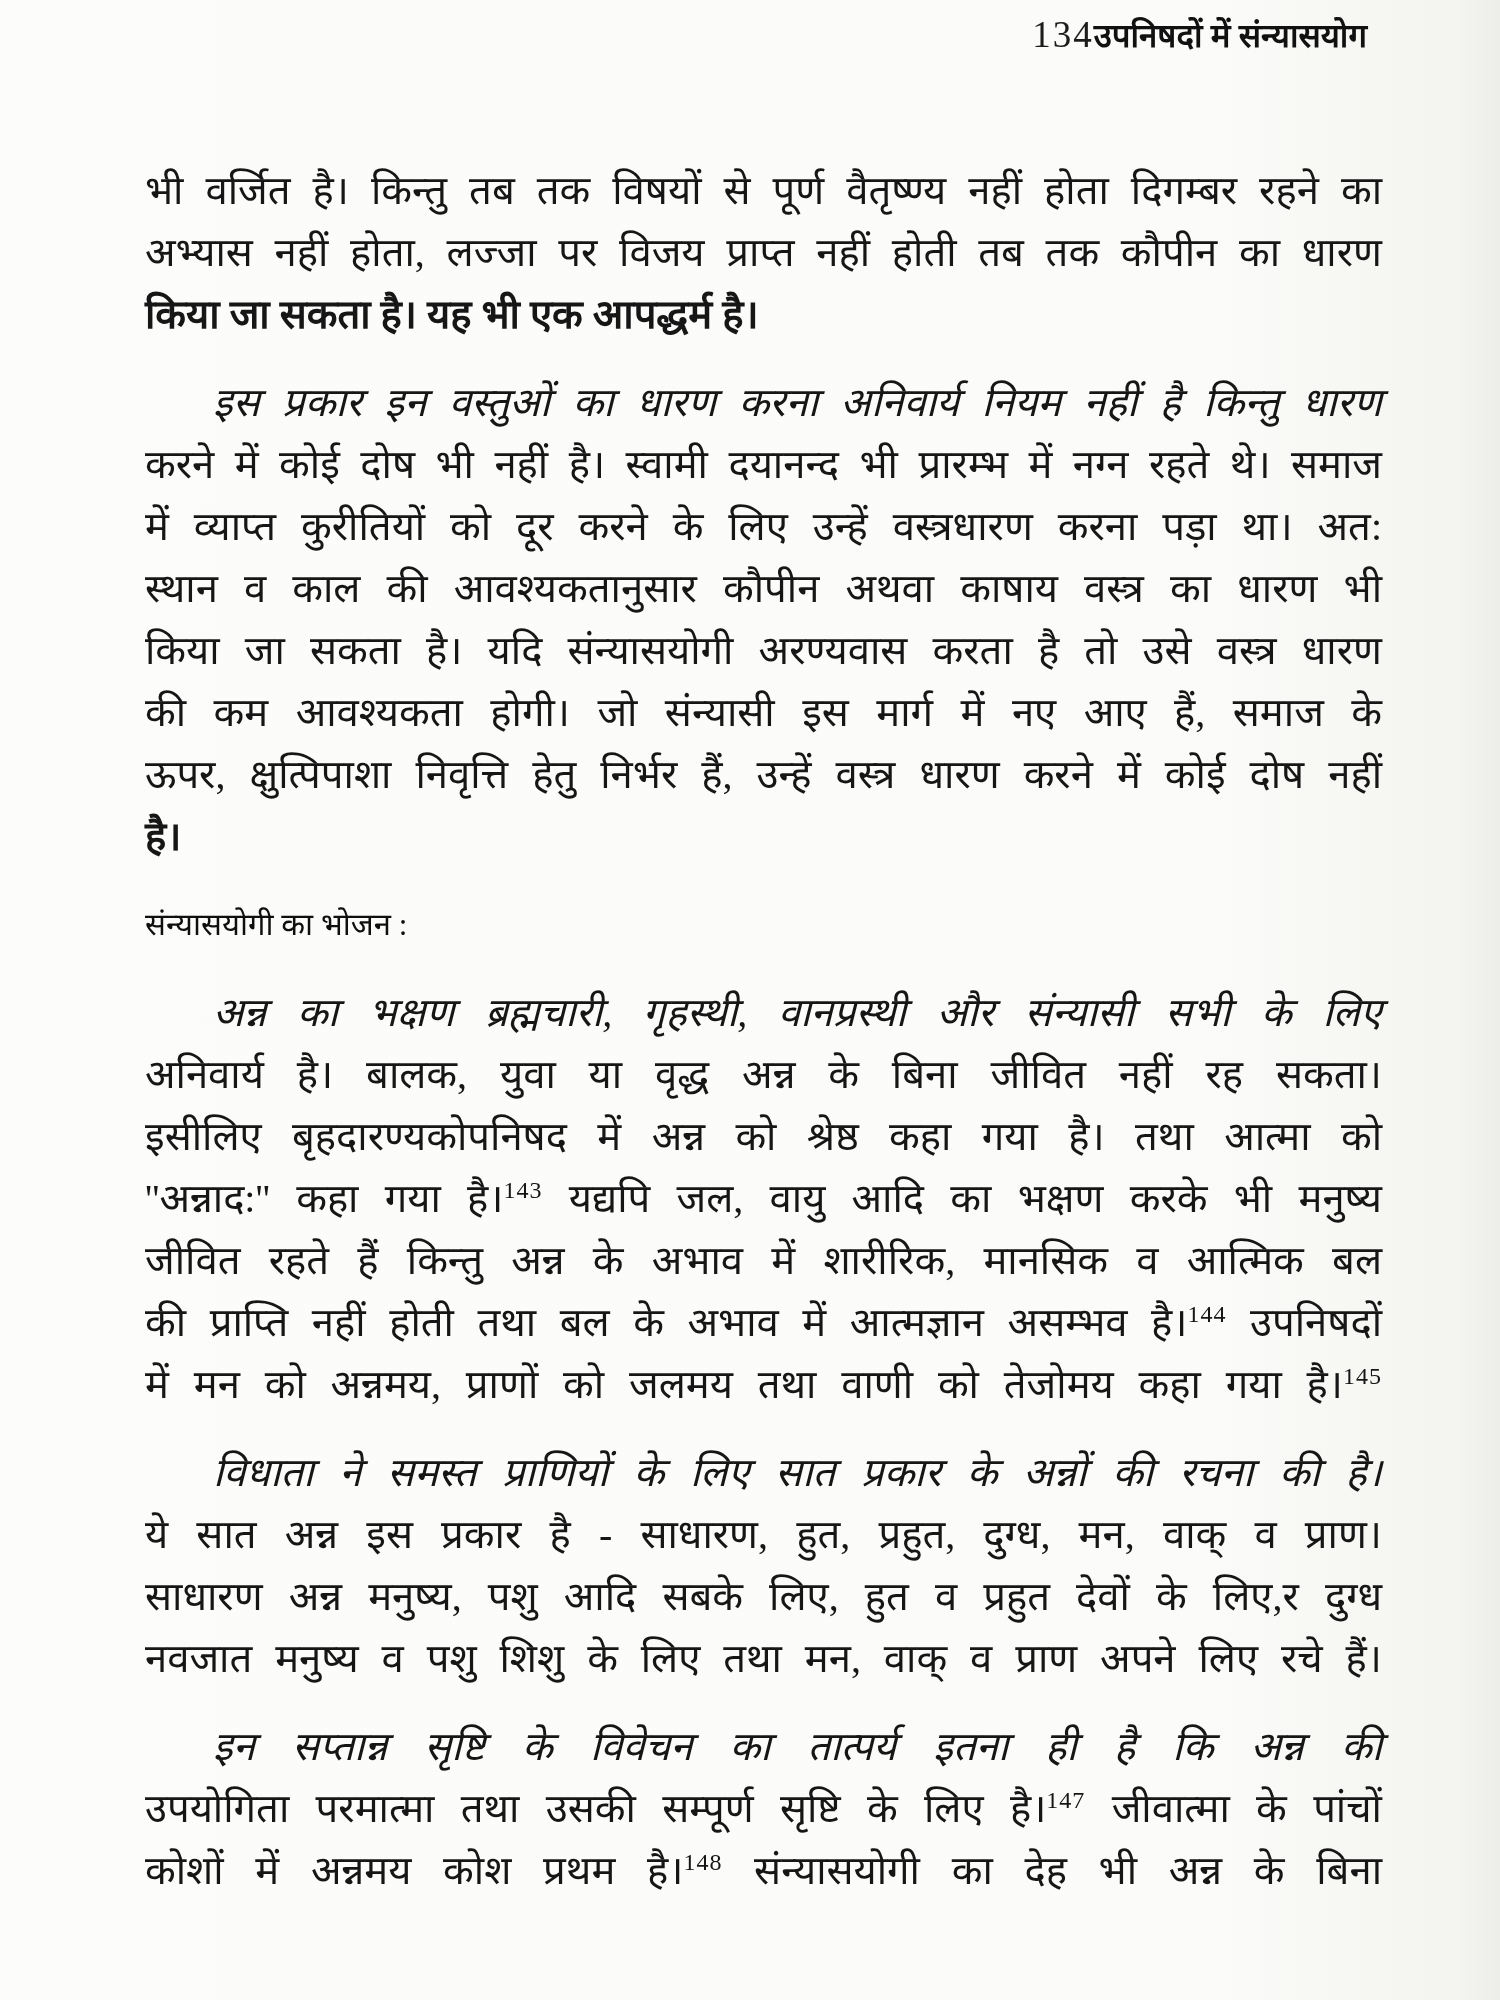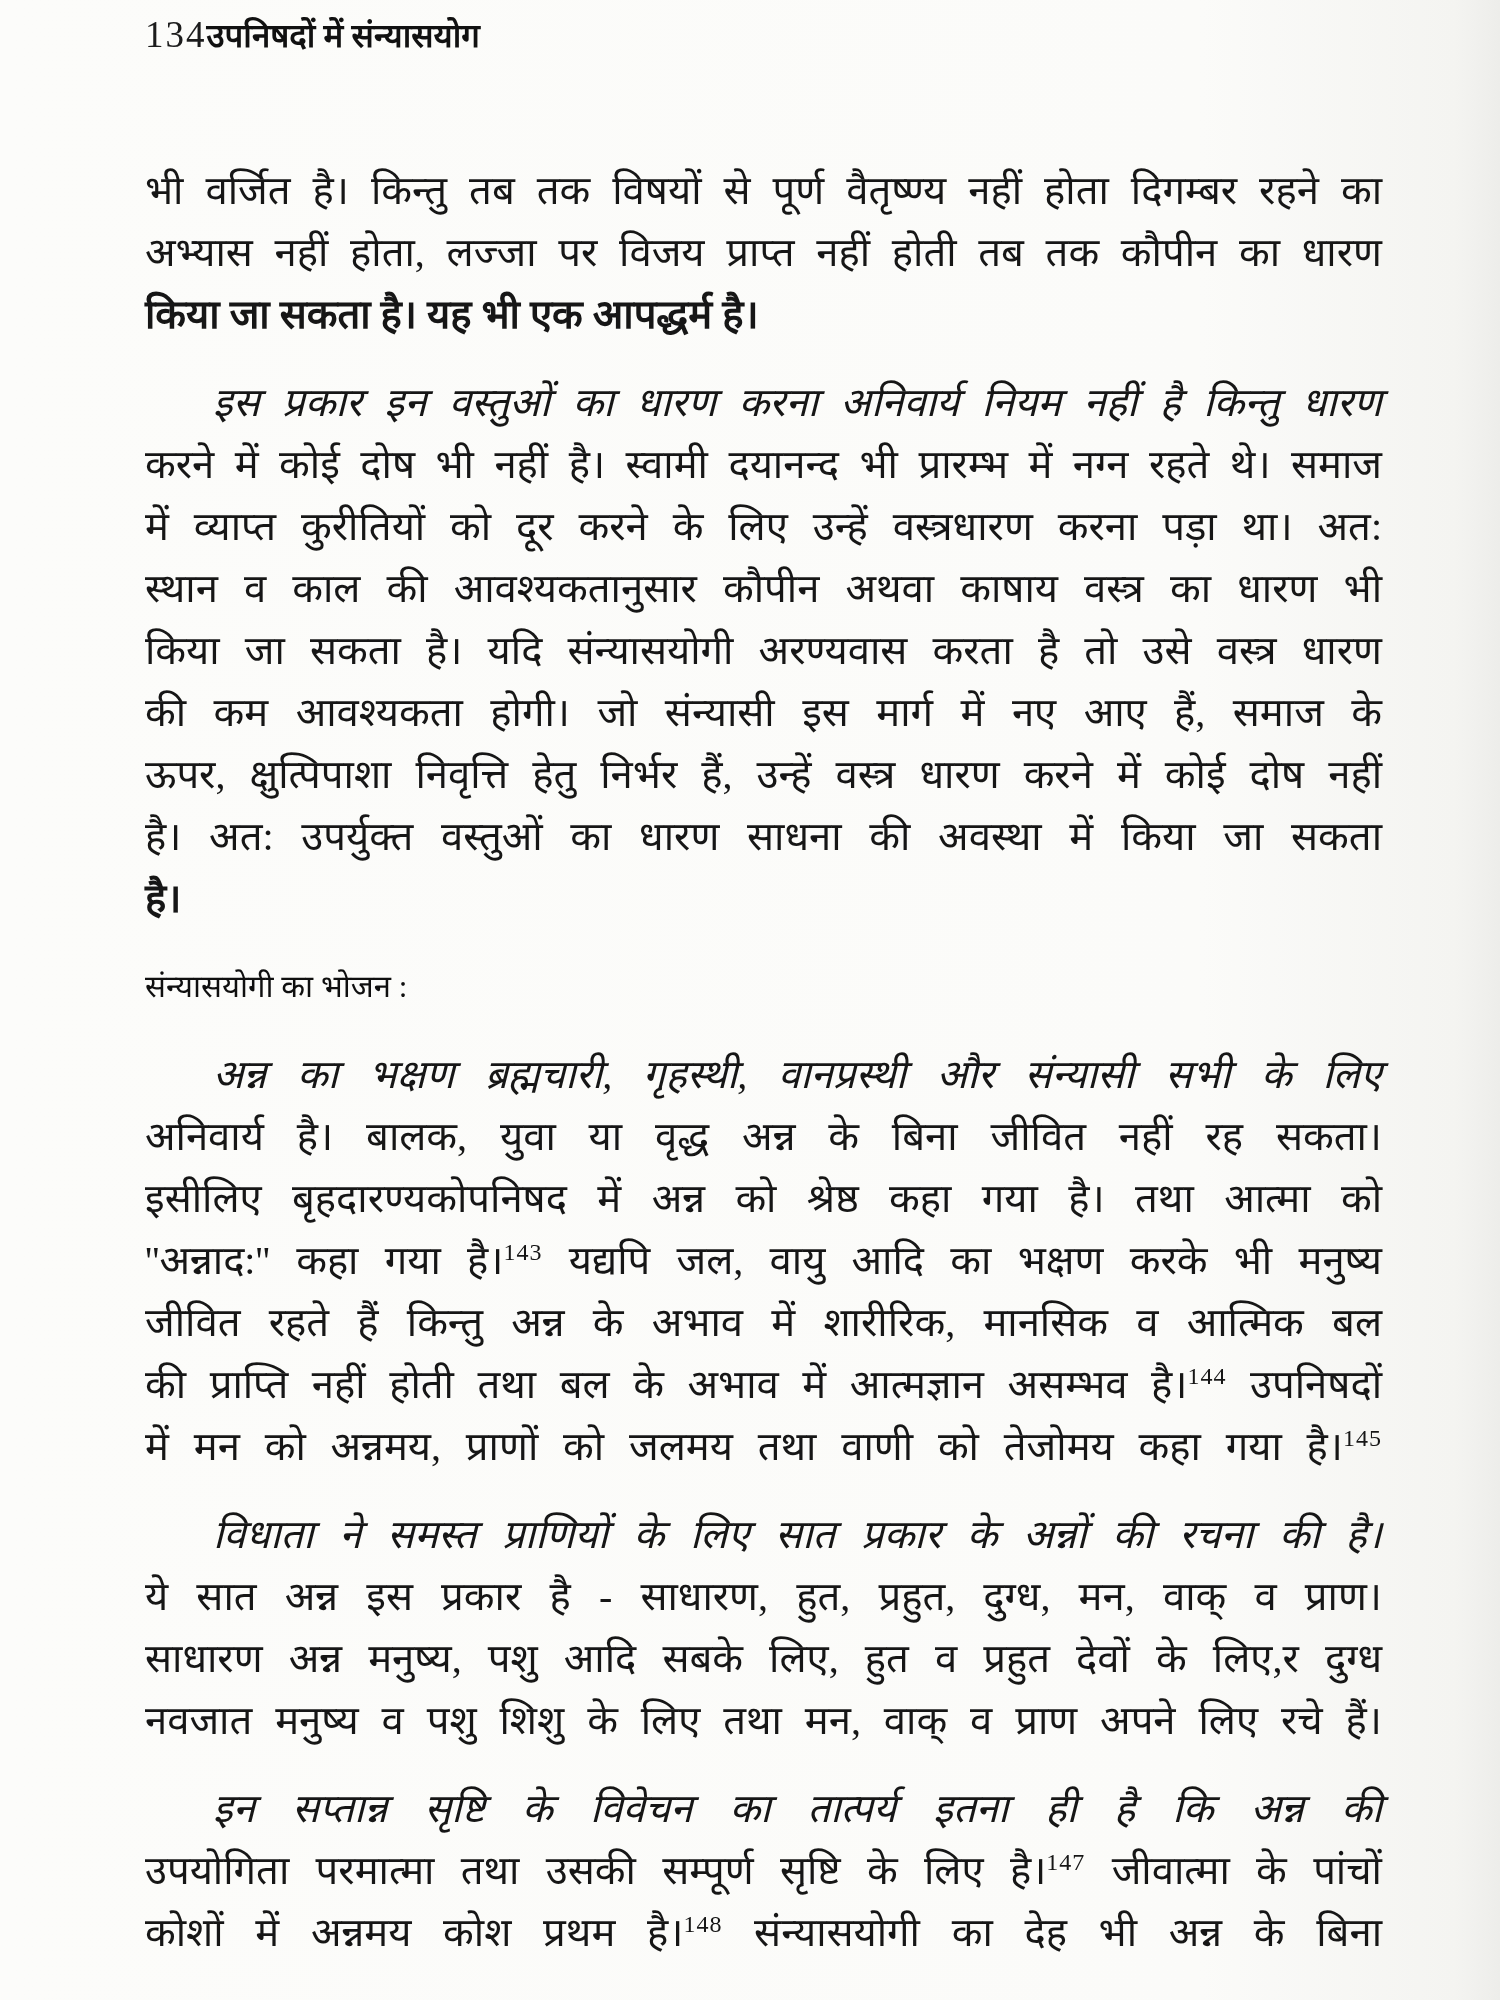--- a/index.html
+++ b/index.html
@@ -10,21 +10,21 @@
   }
   .page{
     position:relative;
     width:1500px;height:2000px;
     background:linear-gradient(90deg,#fcfcfa 0%,#fbfbf9 80%,#f4f4f1 97%,#ededea 100%);
     overflow:hidden;
     color:#161616;
   }
   .page-header{
     position:absolute;top:12px;left:145px;width:1222px;
-    display:flex;justify-content:flex-start;align-items:baseline;
+    display:flex;justify-content:flex-end;align-items:baseline;
   }
   .page-number{
     font-size:37px;letter-spacing:2px;color:#1c1c1c;
   }
   .book-title{
     font-size:33px;font-weight:bold;color:#111;
   }
   .page-body{
     position:absolute;top:119px;left:145px;width:1237px;
     font-size:40px;line-height:62px;margin-top:41px;
@@ -65,21 +65,20 @@
         <div class="line last">किया जा सकता है। यह भी एक आपद्धर्म है।</div>
       </div>
       <div class="para">
         <div class="line indent">इस प्रकार इन वस्तुओं का धारण करना अनिवार्य नियम नहीं है किन्तु धारण</div>
         <div class="line">करने में कोई दोष भी नहीं है। स्वामी दयानन्द भी प्रारम्भ में नग्न रहते थे। समाज</div>
         <div class="line">में व्याप्त कुरीतियों को दूर करने के लिए उन्हें वस्त्रधारण करना पड़ा था। अत:</div>
         <div class="line">स्थान व काल की आवश्यकतानुसार कौपीन अथवा काषाय वस्त्र का धारण भी</div>
         <div class="line">किया जा सकता है। यदि संन्यासयोगी अरण्यवास करता है तो उसे वस्त्र धारण</div>
         <div class="line">की कम आवश्यकता होगी। जो संन्यासी इस मार्ग में नए आए हैं, समाज के</div>
         <div class="line">ऊपर, क्षुत्पिपाशा निवृत्ति हेतु निर्भर हैं, उन्हें वस्त्र धारण करने में कोई दोष नहीं</div>
-        <div class="line">है। अत: उपर्युक्त वस्तुओं का धारण साधना की अवस्था में किया जा सकता</div>
         <div class="line last">है।</div>
       </div>
       <h2 class="heading">संन्यासयोगी का भोजन :</h2>
       <div class="para">
         <div class="line indent">अन्न का भक्षण ब्रह्मचारी, गृहस्थी, वानप्रस्थी और संन्यासी सभी के लिए</div>
         <div class="line">अनिवार्य है। बालक, युवा या वृद्ध अन्न के बिना जीवित नहीं रह सकता।</div>
         <div class="line">इसीलिए बृहदारण्यकोपनिषद में अन्न को श्रेष्ठ कहा गया है। तथा आत्मा को</div>
         <div class="line">''अन्नाद:'' कहा गया है।<sup>143</sup> यद्यपि जल, वायु आदि का भक्षण करके भी मनुष्य</div>
         <div class="line">जीवित रहते हैं किन्तु अन्न के अभाव में शारीरिक, मानसिक व आत्मिक बल</div>
         <div class="line">की प्राप्ति नहीं होती तथा बल के अभाव में आत्मज्ञान असम्भव है।<sup>144</sup> उपनिषदों</div>

